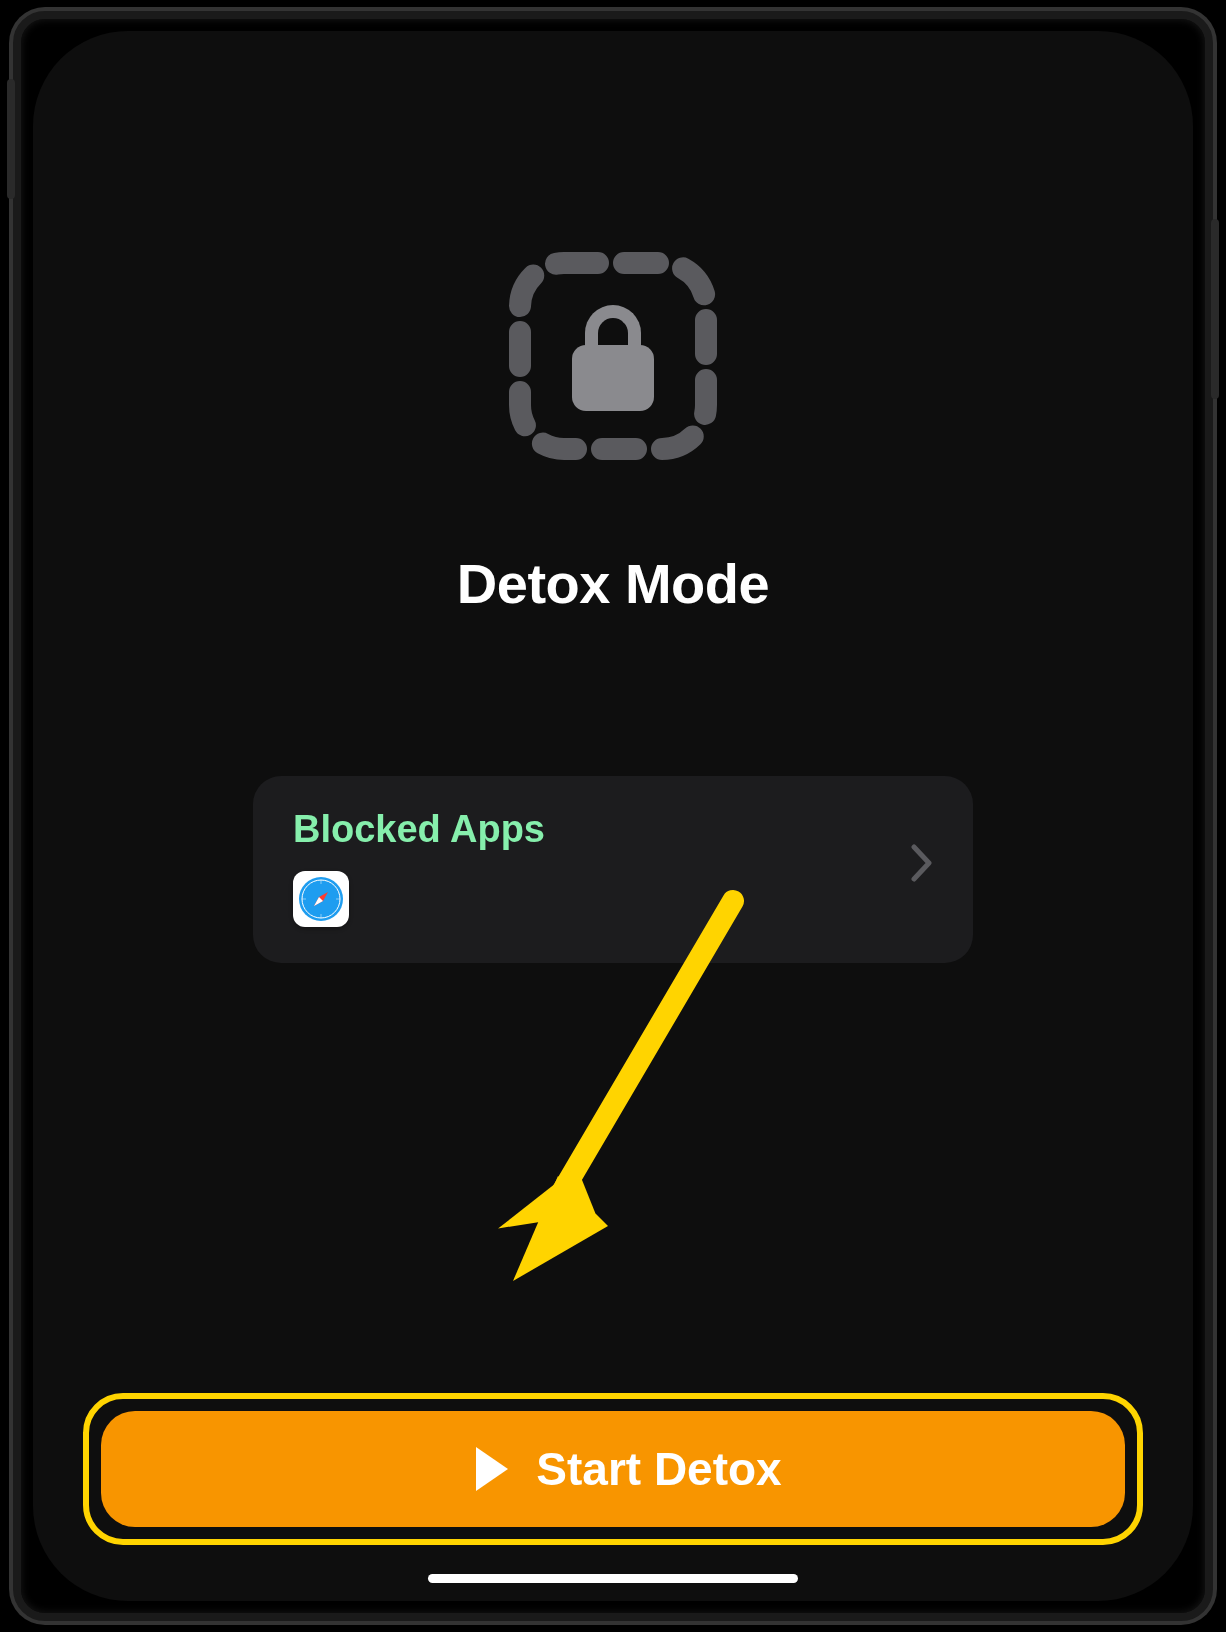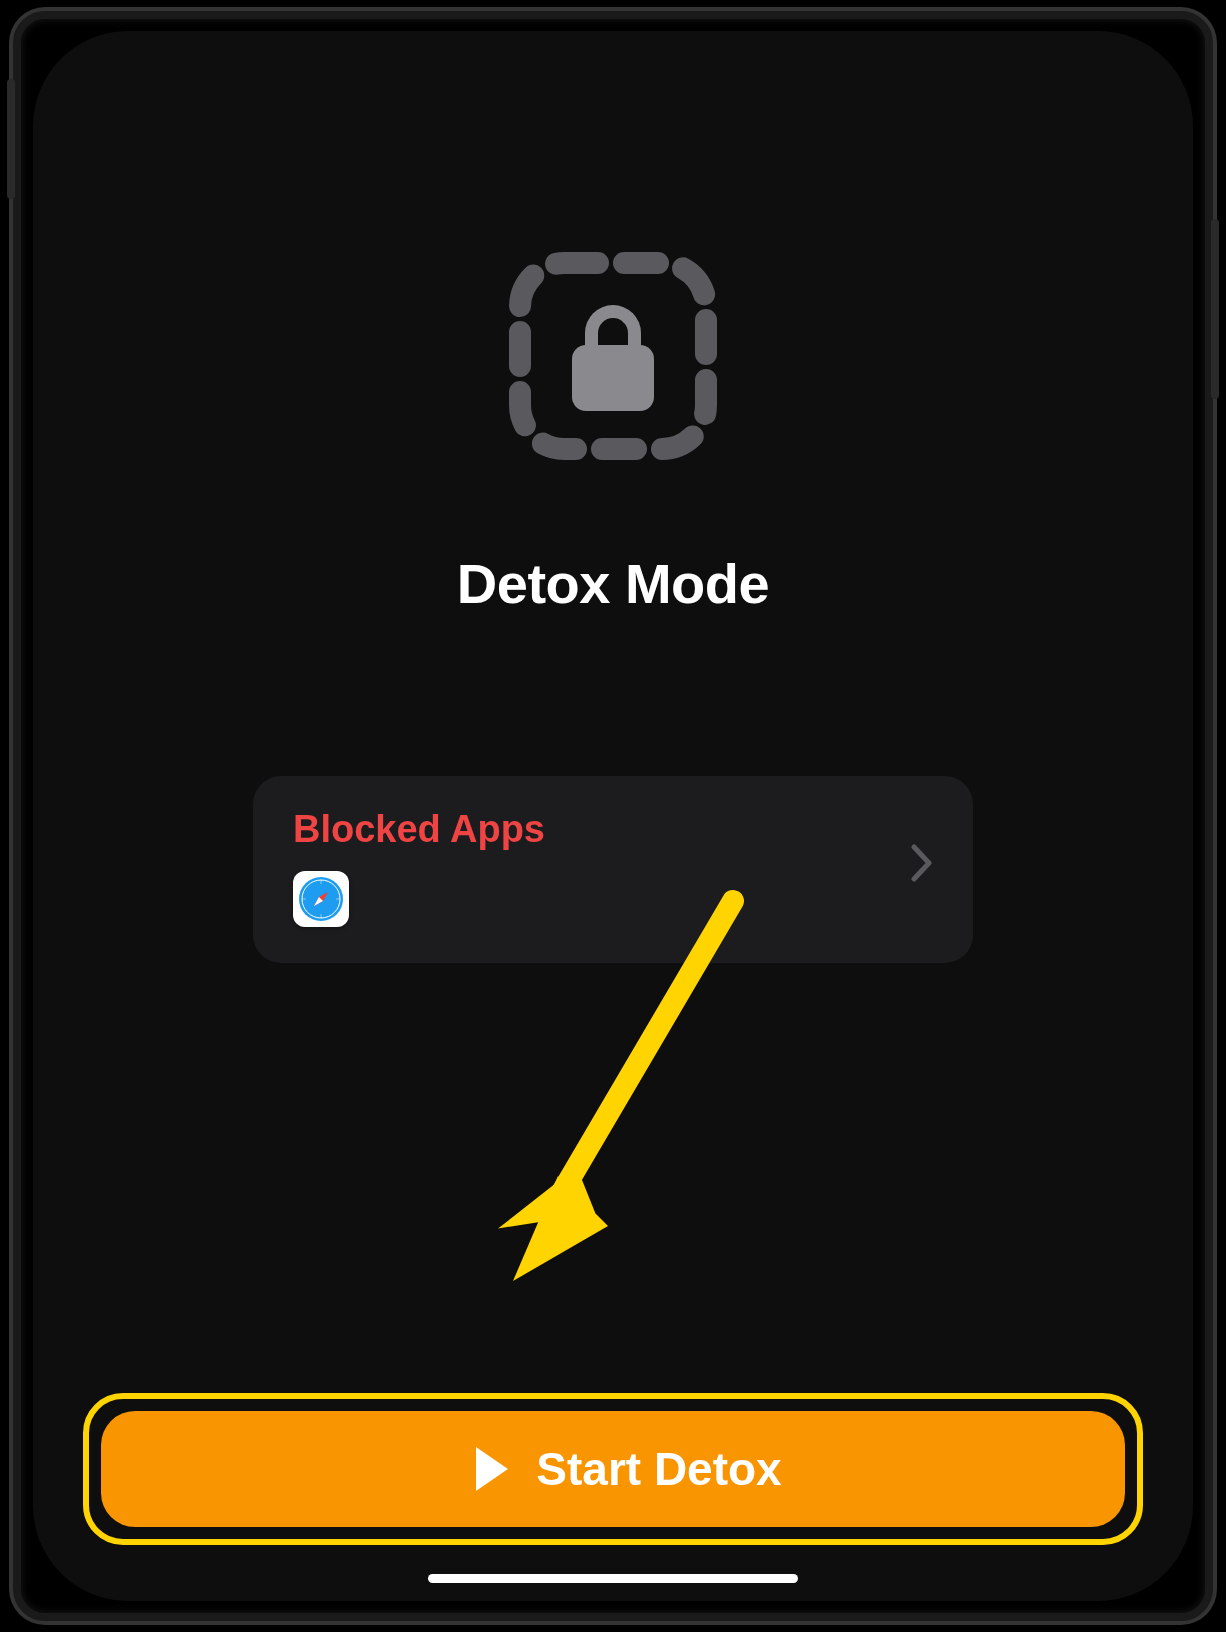--- a/index.html
+++ b/index.html
@@ -124,21 +124,21 @@
     cursor: pointer;
   }
   
   .blocked-apps-left {
     display: flex;
     flex-direction: column;
     gap: 20px;
   }
   
   .blocked-apps-label {
-    color: #ef4444;
+    color: #86efac;
     font-size: 38px;
     font-weight: 600;
   }
   
   .app-icons {
     display: flex;
     gap: 10px;
   }
   
   .safari-icon {

